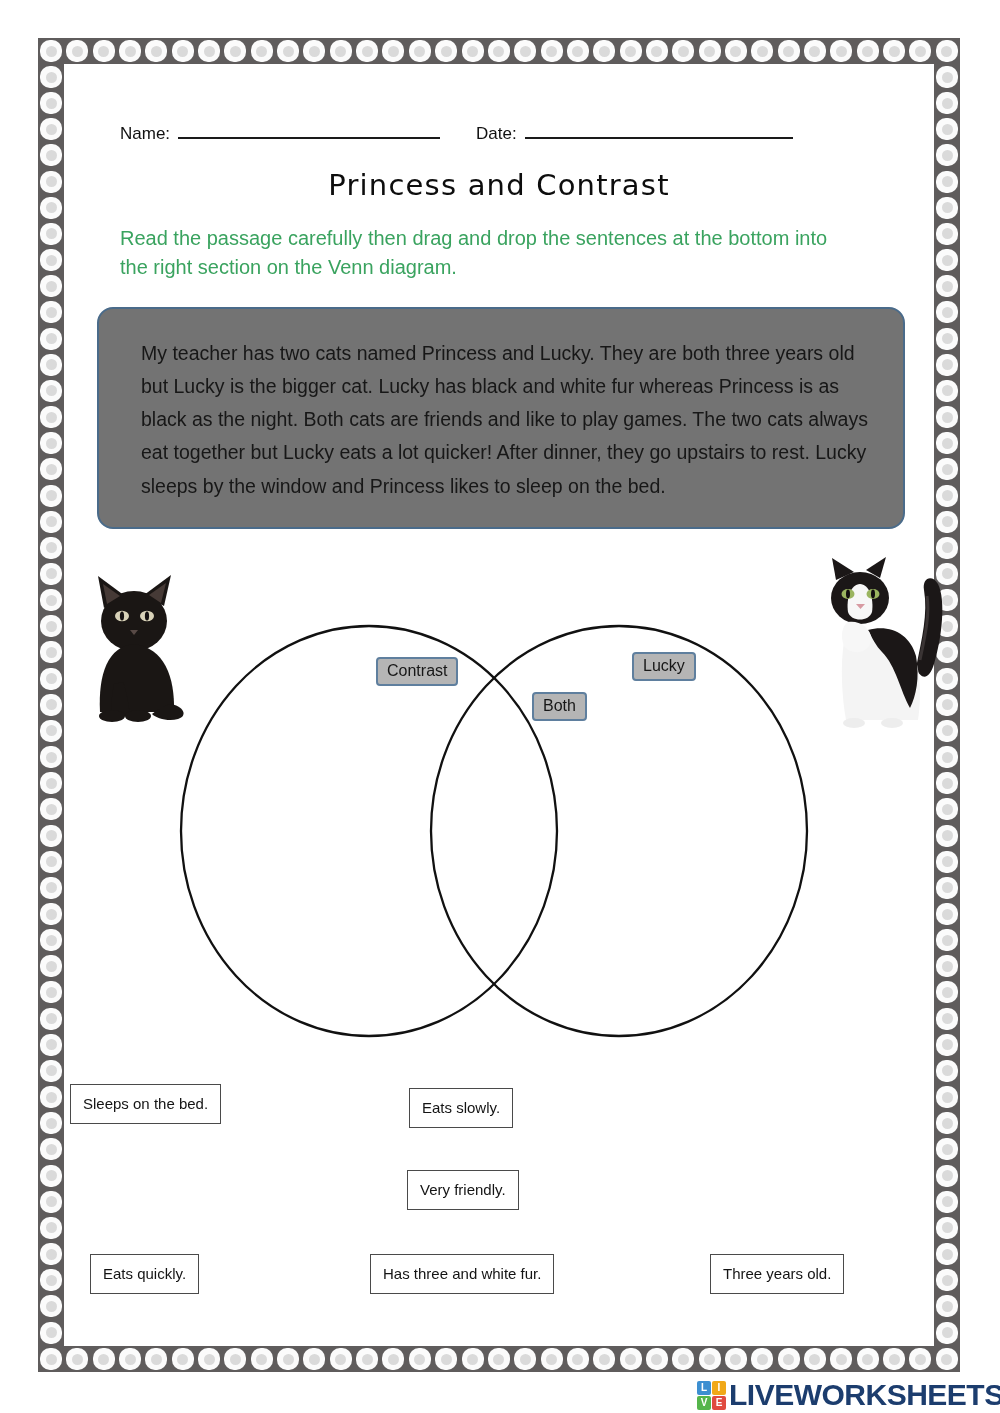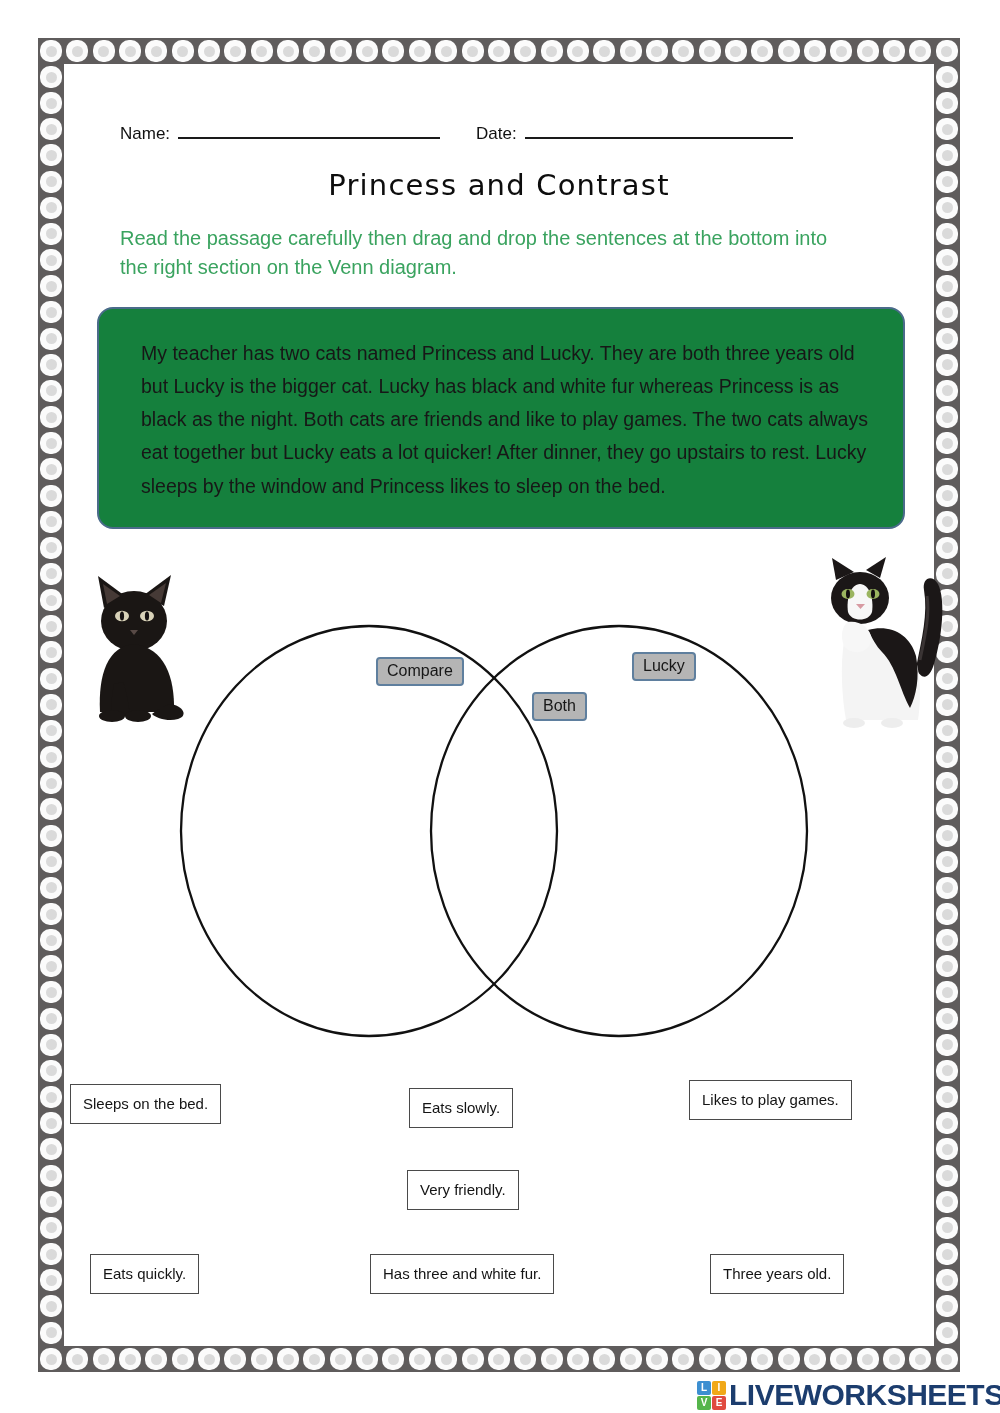--- a/index.html
+++ b/index.html
@@ -139,21 +139,21 @@
   }
 
   
   .passage {
     position: absolute;
     left: 33px;
     top: 243px;
     width: 808px;
     box-sizing: border-box;
     padding: 28px 30px 24px 42px;
-    background: #15803d;
+    background: #737373;
     border: 2px solid #4a6b8a;
     border-radius: 16px;
     font-size: 19.5px;
     line-height: 1.70;
     color: #171717;
   }
 
   
   .cat {
     position: absolute;
@@ -508,31 +508,30 @@
         <ellipse cx="68" cy="167" rx="11" ry="5" fill="#ededed"></ellipse>
       </svg>
     </div>
 
     <div class="venn">
       <svg viewBox="0 0 740 425" width="740" height="425" aria-hidden="true">
         <ellipse cx="245" cy="212" rx="188" ry="205" fill="none" stroke="#111111" stroke-width="2.3"></ellipse>
         <ellipse cx="495" cy="212" rx="188" ry="205" fill="none" stroke="#111111" stroke-width="2.3"></ellipse>
       </svg>
 
-      <div class="vlabel princess">Compare</div>
+      <div class="vlabel princess">Contrast</div>
       <div class="vlabel lucky">Lucky</div>
       <div class="vlabel both">Both</div>
     </div>
 
     <div class="tiles">
 
       <div class="tile-row">
         <div class="tile" style="left:6px;  top:10px;">Sleeps on the bed.</div>
         <div class="tile" style="left:345px; top:14px;">Eats slowly.</div>
-        <div class="tile" style="left:625px; top:6px;">Likes to play games.</div>
       </div>
 
       <div class="tile-row">
         <div class="tile" style="left:343px; top:8px;">Very friendly.</div>
       </div>
 
       <div class="tile-row">
         <div class="tile" style="left:26px;  top:4px;">Eats quickly.</div>
         <div class="tile" style="left:306px; top:4px;">Has three and white fur.</div>
         <div class="tile" style="left:646px; top:4px;">Three years old.</div>

